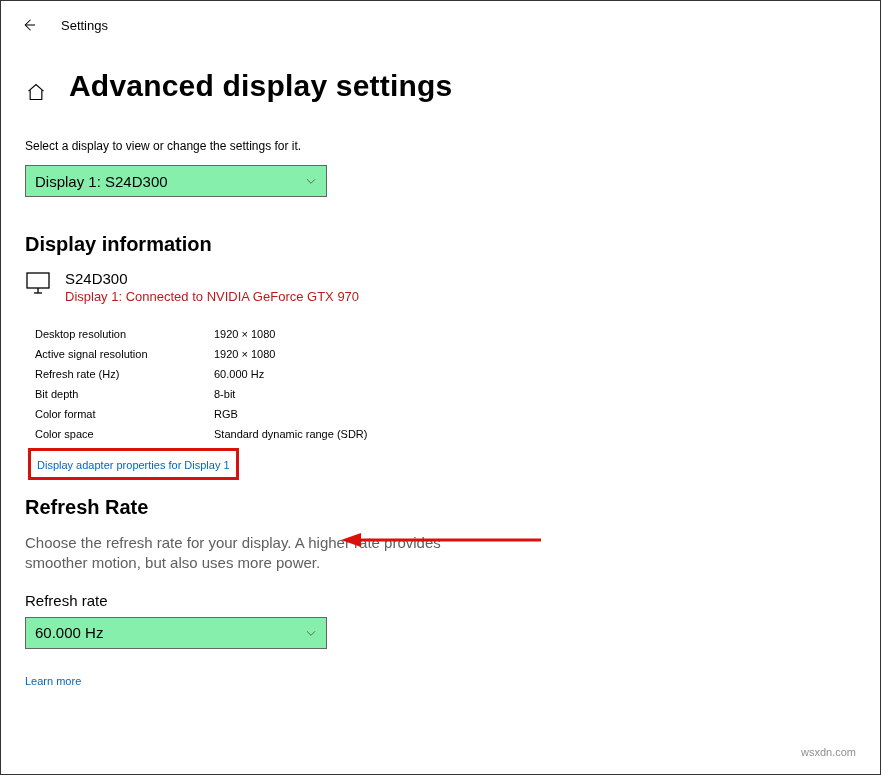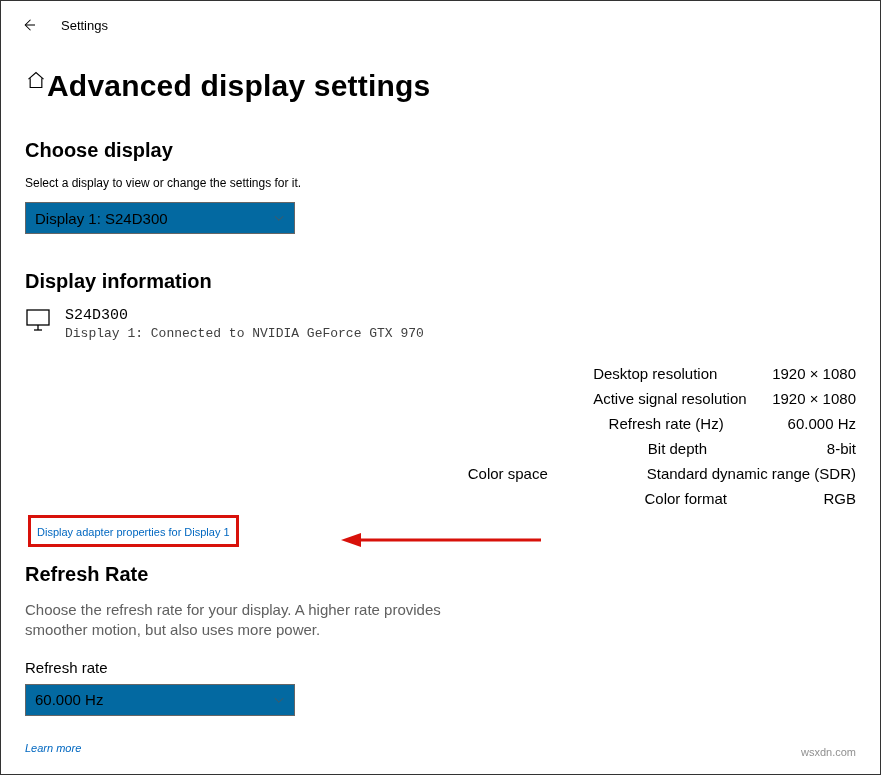--- a/index.html
+++ b/index.html
@@ -19,40 +19,40 @@
       padding: 8px 0 8px 12px;
       font-size: 13px;
     }
     .back-btn {
       width: 32px; height: 32px;
       display: flex; align-items: center; justify-content: center;
       cursor: pointer;
     }
     .title-text { margin-left: 16px; text-align: right; }
     .content { padding: 14px 24px 24px 24px; }
-    .header-row { display: flex; align-items: flex-start; margin-bottom: 36px; margin-top: 6px; }
+    .header-row { display: flex; align-items: flex-end; gap: 22px; margin-bottom: 36px; margin-top: 6px; }
     .home-icon { width: 22px; height: 22px; display:flex; align-items:center; justify-content:center;}
     h1 { font-size: 30px; font-weight: 600; letter-spacing: 0.2px; }
     h2 { font-size: 20px; font-weight: 600; margin-bottom: 14px; }
     .subtext { font-size: 12px; color: #000; margin-bottom: 12px; }
     .select {
-      width: 270px; height: 32px;
+      width: 302px; height: 32px;
       border: 1px solid #666;
       display: flex; align-items: center; justify-content: space-between;
       padding: 0 8px 0 9px;
       font-size: 15px;
       cursor: pointer;
-      background:#0369a1;
+      background:#86efac;
     }
     .block { margin-bottom: 36px; }
-    .monitor-row { display:flex; align-items:flex-start; gap:14px; margin-bottom:20px; margin-top:4px;font-family:Liberation Mono, monospace;}
+    .monitor-row { display:flex; align-items:flex-start; gap:14px; margin-bottom:20px; margin-top:4px;}
     .monitor-icon { width: 26px; padding-top:2px; display:flex; align-items:center; justify-content:center;}
     .monitor-name{ font-size:15px; }
-    .monitor-sub{ font-size:13px; color:#404040; margin-top:2px;}
-    .kv-row { display:flex; font-size:15px; padding: 4px 0; justify-content: flex-end;}
+    .monitor-sub{ font-size:13px; color:#b91c1c; margin-top:2px;}
+    .kv-row { display:flex; font-size:11px; padding: 4px 0;}
     .kv-row .k { width: 179px; }
     .link-box {
       border: 3px solid #d8110a;
       display:inline-block;
       padding: 4px 6px;
       margin-top: 4px;
     }
     .link { color: #0067c0; font-size:11px; cursor:pointer;}
     .arrow-annot {
       position: absolute;
@@ -86,21 +86,20 @@
     <div class="home-icon">
       <svg width="20" height="20" viewBox="0 0 24 24" fill="none" stroke="#000" stroke-width="1.4">
           <path d="M3 11 L12 3 L21 11"></path>
           <path d="M5 10 V21 H19 V10"></path>
         </svg>
     </div>
     <h1>Advanced display settings</h1>
   </div>
 
   <div class="block">
-    <h2>Choose display</h2>
     <div class="subtext">Select a display to view or change the settings for it.</div>
     <div class="select">
       <span>Display 1: S24D300</span>
       <svg width="14" height="14" viewBox="0 0 24 24" fill="none" stroke="#555" stroke-width="1.5">
           <path d="M5 9 L12 16 L19 9"></path>
         </svg>
     </div>
   </div>
 
   <div class="block" style="margin-bottom:16px;">
@@ -129,44 +128,44 @@
         </div>
       <div class="kv-row">
           <span class="k">Refresh rate (Hz)</span>
           <span>60.000 Hz</span>
         </div>
       <div class="kv-row">
           <span class="k">Bit depth</span>
           <span>8-bit</span>
         </div>
       <div class="kv-row">
+          <span class="k">Color format</span>
+          <span>RGB</span>
+        </div>
+      <div class="kv-row">
           <span class="k">Color space</span>
           <span>Standard dynamic range (SDR)</span>
-        </div>
-      <div class="kv-row">
-          <span class="k">Color format</span>
-          <span>RGB</span>
         </div>
     </div>
     <div class="link-box" style="margin-left:3px;">
       <span class="link">Display adapter properties for Display 1</span>
     </div>
   </div>
 
   <div>
     <h2>Refresh Rate</h2>
     <div class="desc" style="max-width:440px;">Choose the refresh rate for your display. A higher rate provides smoother motion, but also uses more power.</div>
     <div class="label-small">Refresh rate</div>
     <div class="select">
       <span>60.000 Hz</span>
       <svg width="14" height="14" viewBox="0 0 24 24" fill="none" stroke="#555" stroke-width="1.5">
           <path d="M5 9 L12 16 L19 9"></path>
         </svg>
     </div>
-    <div style="margin-top:22px;font-style:italic;">
+    <div style="margin-top:22px;">
       <span class="link">Learn more</span>
     </div>
   </div>
 </div>
 
 <div class="arrow-annot">
   <svg width="200" height="20" viewBox="0 0 200 20">
     <line x1="200" y1="10" x2="18" y2="10" stroke="#d8110a" stroke-width="3"></line>
     <polygon points="0,10 20,3 20,17" fill="#d8110a"></polygon>
   </svg>

